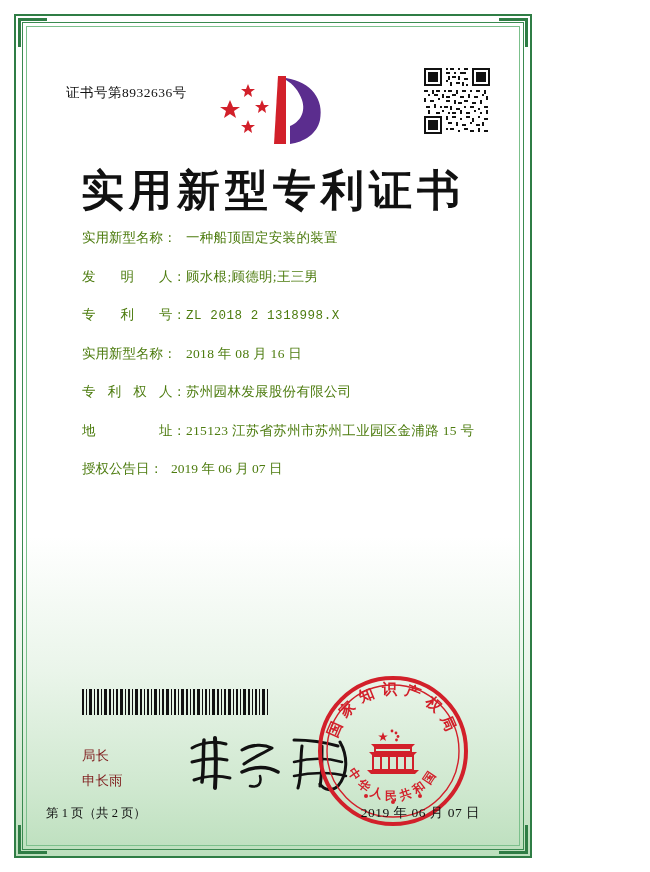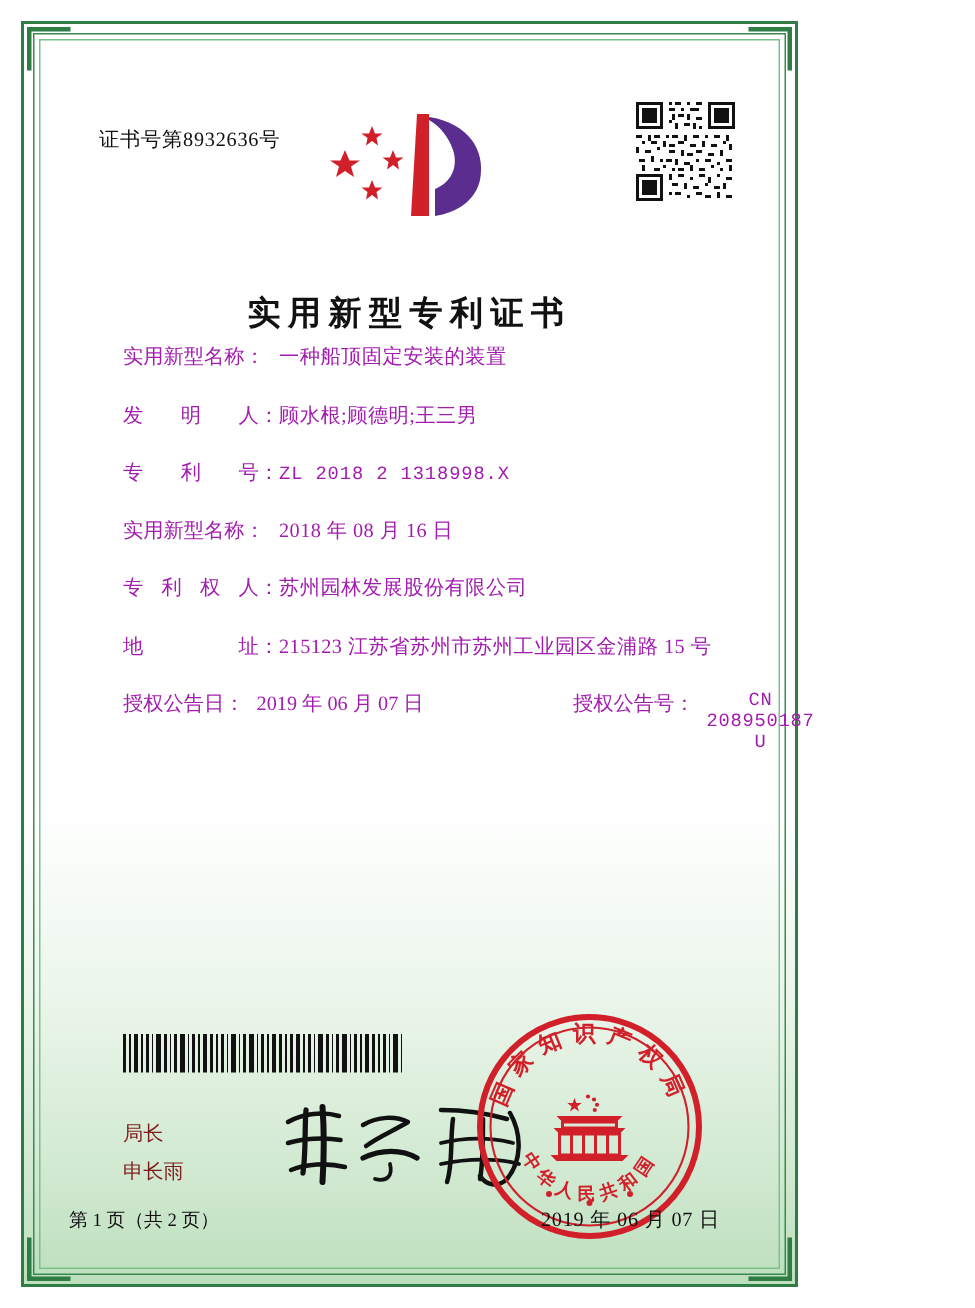--- a/index.html
+++ b/index.html
@@ -90,35 +90,34 @@
     width: 66px;
     height: 66px;
   }
 
   .title {
     position: absolute;
     left: 0;
     right: 0;
     top: 118px;
     text-align: center;
-    font-size: 22px;
+    font-size: 43px;
     font-weight: bold;
     letter-spacing: 5px;
     color: #111;
     font-family: "DejaVu Serif", "Liberation Serif", serif;
-    margin-top: 32px;
   }
 
   .fields {
     position: absolute;
     left: 36px;
     right: 20px;
     top: 185px;
     font-size: 13.5px;
-    color: #a21caf;
+    color: #4d7c0f;
   }
   .field-row {
     display: flex;
     align-items: baseline;
     margin-bottom: 20.5px;
   }
   .f-label {
     width: 104px;
     flex: 0 0 104px;
     letter-spacing: 0px;
@@ -394,24 +393,20 @@
           <span>址：</span>
         </div>
         <div class="f-value">215123 江苏省苏州市苏州工业园区金浦路 15 号</div>
       </div>
 
       <div class="grant-row">
         <div class="grant-left">
           <span class="g-label">授权公告日：</span>
           <span class="g-value">2019 年 06 月 07 日</span>
         </div>
-        <div class="grant-right">
-          <span class="g-label">授权公告号：</span>
-          <span class="g-value mono">CN 208950187 U</span>
-        </div>
       </div>
 
     </div>
 
 
     <svg class="barcode" viewBox="0 0 186 26" shape-rendering="crispEdges">
       <rect width="186" height="26" fill="#ffffff" opacity="0"></rect>
       <g fill="#111111">
         <rect x="0" y="0" width="2" height="26"></rect>
           <rect x="4" y="0" width="1" height="26"></rect>

